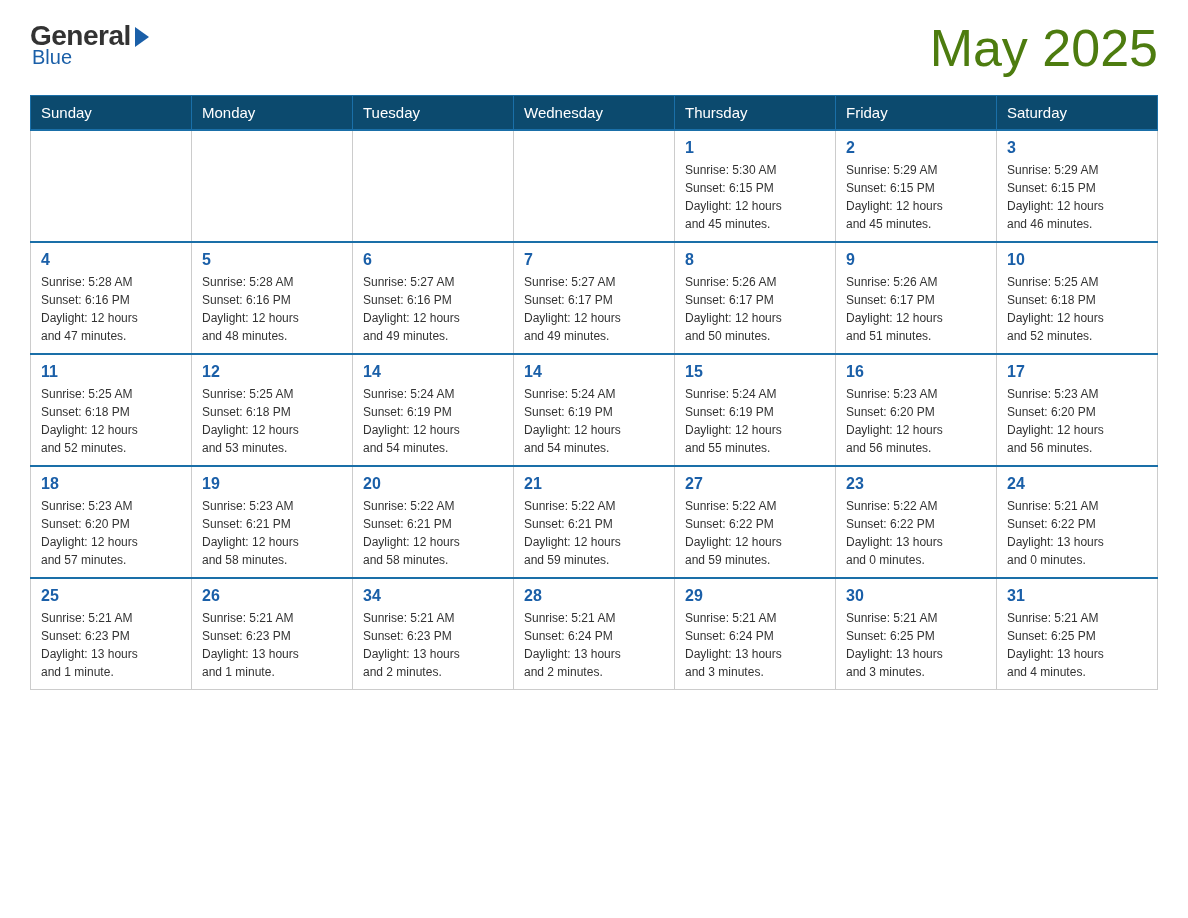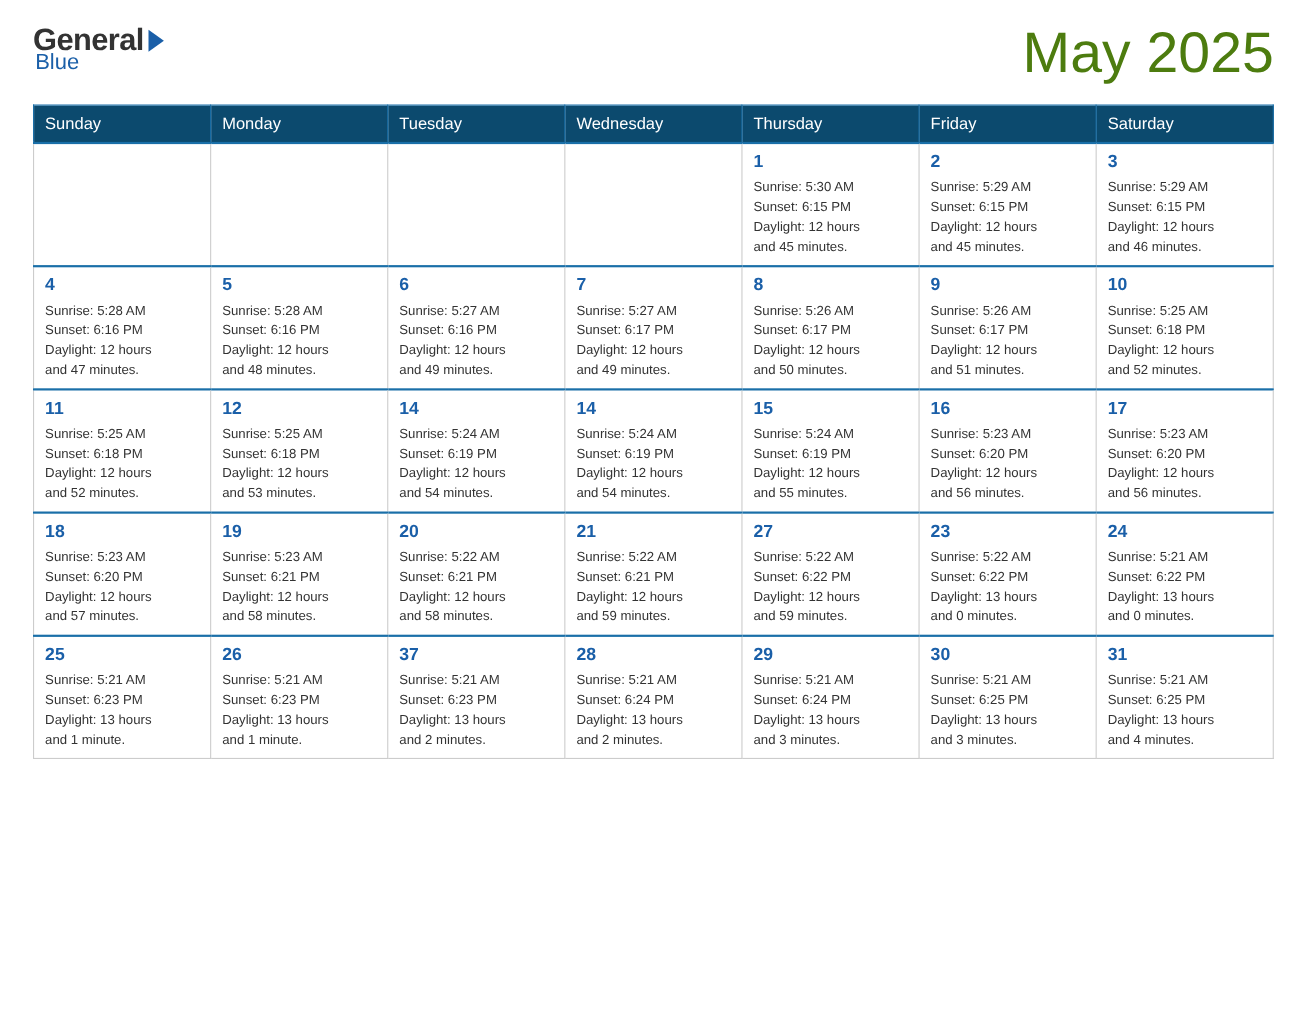--- a/index.html
+++ b/index.html
@@ -244,21 +244,21 @@
       <tr class="week-row">
         <td>
           <span class="day-number">25</span>
           <div class="day-info">Sunrise: 5:21 AM<br>Sunset: 6:23 PM<br>Daylight: 13 hours<br>and 1 minute.</div>
         </td>
         <td>
           <span class="day-number">26</span>
           <div class="day-info">Sunrise: 5:21 AM<br>Sunset: 6:23 PM<br>Daylight: 13 hours<br>and 1 minute.</div>
         </td>
         <td>
-          <span class="day-number">37</span>
+          <span class="day-number">34</span>
           <div class="day-info">Sunrise: 5:21 AM<br>Sunset: 6:23 PM<br>Daylight: 13 hours<br>and 2 minutes.</div>
         </td>
         <td>
           <span class="day-number">28</span>
           <div class="day-info">Sunrise: 5:21 AM<br>Sunset: 6:24 PM<br>Daylight: 13 hours<br>and 2 minutes.</div>
         </td>
         <td>
           <span class="day-number">29</span>
           <div class="day-info">Sunrise: 5:21 AM<br>Sunset: 6:24 PM<br>Daylight: 13 hours<br>and 3 minutes.</div>
         </td>

